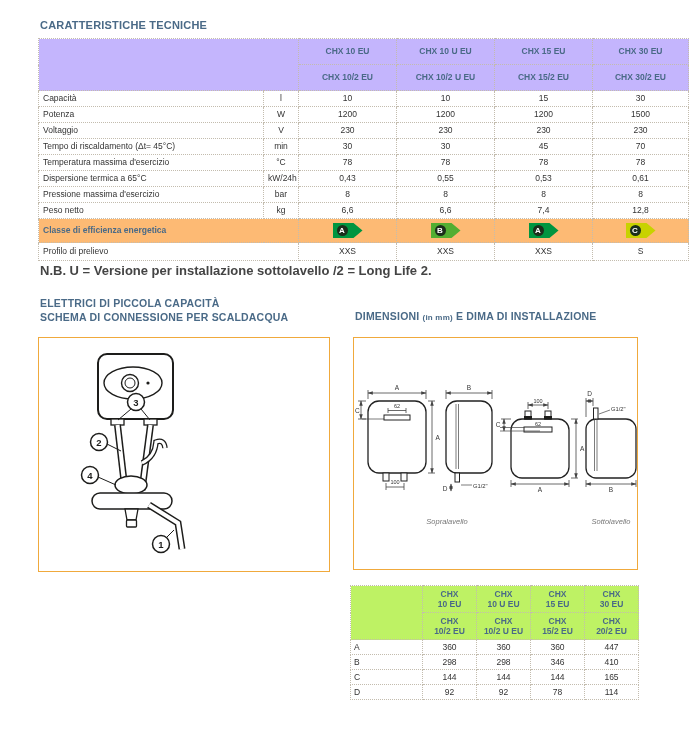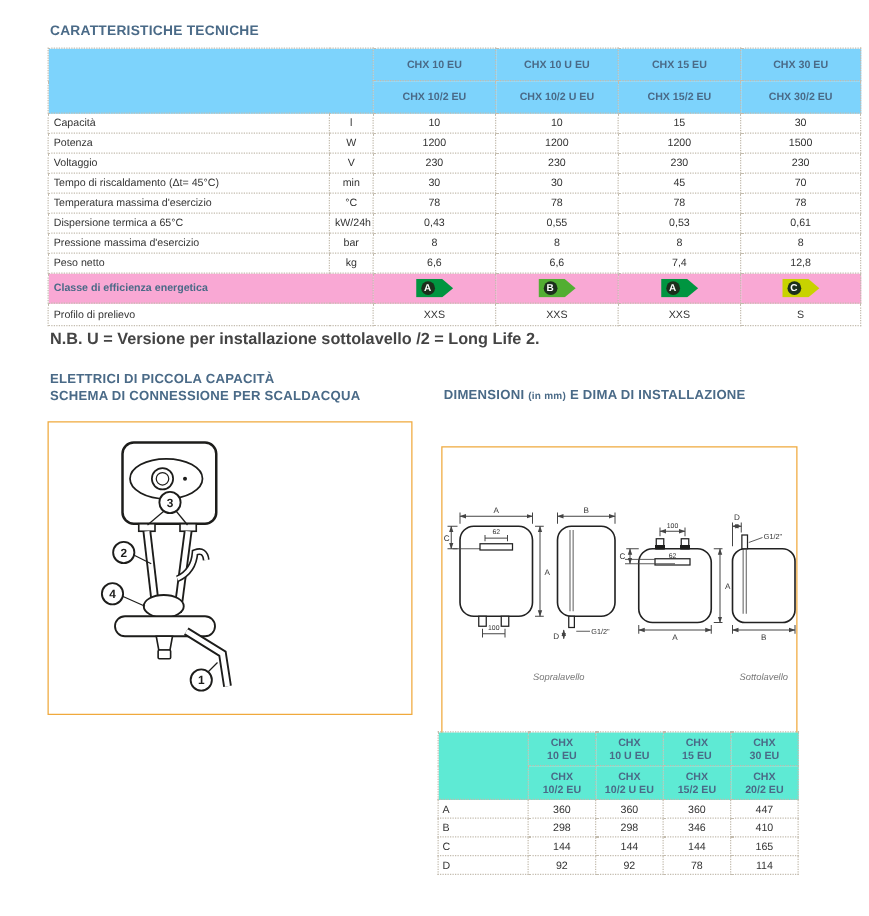--- a/index.html
+++ b/index.html
@@ -1,45 +1,45 @@
 <!DOCTYPE html>
 <html><head>
 <meta charset="utf-8">
 <style>
   html,body{margin:0;padding:0;background:#fff;font-family:"Liberation Sans",sans-serif;}
   .page{position:relative;width:695px;height:733px;background:#fff;overflow:hidden;}
   .sec-title{color:#4a6a87;font-weight:bold;font-size:11px;letter-spacing:.2px;}
   
   .spec-table{position:absolute;left:38px;top:38px;border-collapse:collapse;table-layout:fixed;width:650px;}
   .spec-table td{border:1px dotted #c3bcae;font-size:8.5px;color:#333;padding:0 4px;line-height:1.1;}
-  .spec-table td.hd{background:#7dd3fc;color:#4a6a87;font-weight:bold;text-align:center;height:25px;}
+  .spec-table td.hd{background:#c4b5fd;color:#4a6a87;font-weight:bold;text-align:center;height:25px;}
   .spec-table tr.body-row{height:16px;}
   .spec-table td.val{text-align:center;}
-  .spec-table tr.energy-row td{background:#f9a8d4;height:23px;}
+  .spec-table tr.energy-row td{background:#fdba74;height:23px;}
   .spec-table tr.energy-row td.lbl{color:#4a6a87;font-weight:bold;}
   .spec-table tr.profile-row{height:18px;}
   .note{position:absolute;left:40px;top:263px;font-size:13px;font-weight:bold;color:#444;}
   
   .earrow{position:relative;width:30px;height:15px;margin:0 auto;clip-path:polygon(0 0,70% 0,100% 50%,70% 100%,0 100%);}
   .earrow .dot{position:absolute;left:4px;top:2px;width:11px;height:11px;border-radius:50%;background:#1c2f1c;color:#fff;font-size:8px;font-weight:bold;line-height:11px;text-align:center;}
   
   .left-heading{position:absolute;left:40px;top:296px;line-height:14px;}
   .right-heading{position:absolute;left:355px;top:310px;}
   .right-heading .small{font-size:8px;}
   .obox{position:absolute;border:1.5px solid #f0a93c;background:#fff;}
   .box-left{left:38px;top:337px;width:290px;height:233px;}
-  .box-right{left:353px;top:357px;width:283px;height:231px;}
+  .box-right{left:353px;top:337px;width:283px;height:231px;}
   .leg{position:absolute;left:166px;top:14px;}
   .leg-item{font-size:8px;color:#3a3a3a;margin-bottom:7.5px;white-space:nowrap;}
   .leg-num{font-weight:bold;margin-right:5px;}
   .leg-text{font-style:italic;}
   
   .dim-table{position:absolute;left:350px;top:585px;border-collapse:collapse;table-layout:fixed;width:288px;}
   .dim-table td{border:1px dotted #c3bcae;font-size:8.5px;color:#333;padding:0 3px;line-height:1.2;}
-  .dim-table td.hd{background:#5eead4;color:#4a6a87;font-weight:bold;text-align:center;height:26px;}
+  .dim-table td.hd{background:#bef264;color:#4a6a87;font-weight:bold;text-align:center;height:26px;}
   .dim-table tr.body-row{height:15px;}
   .dim-table td.val{text-align:center;}
   svg text{font-family:"Liberation Sans",sans-serif;}
 </style>
 </head>
 <body>
 
 <div class="page">
 
   <div class="sec-title" style="position:absolute;left:40px;top:19px;text-align:right;">CARATTERISTICHE TECNICHE</div>

